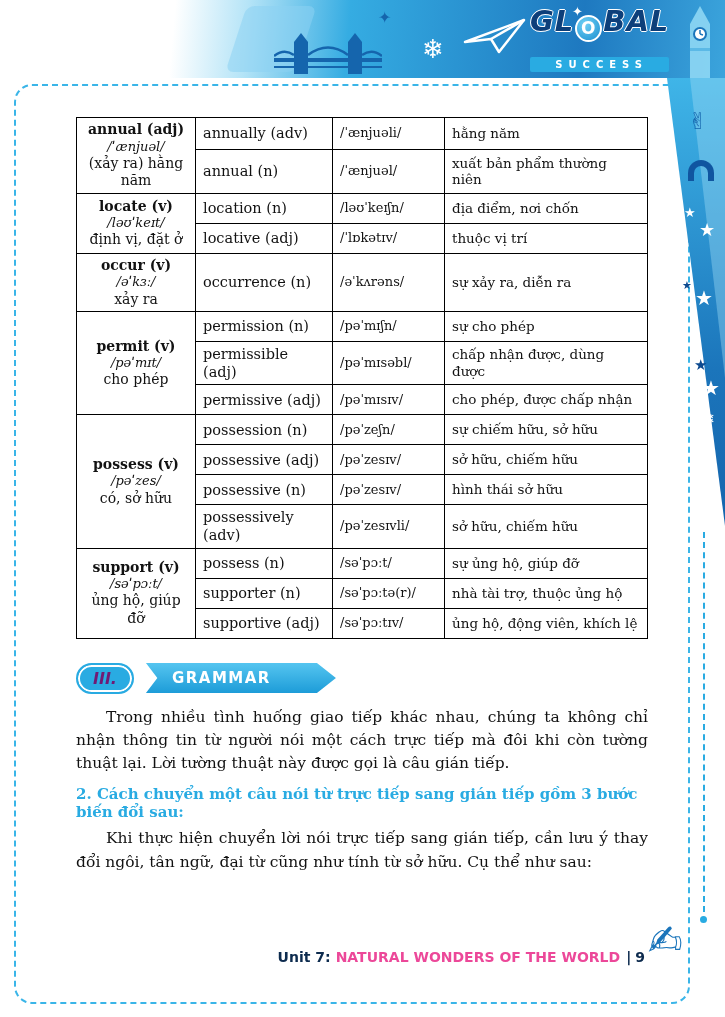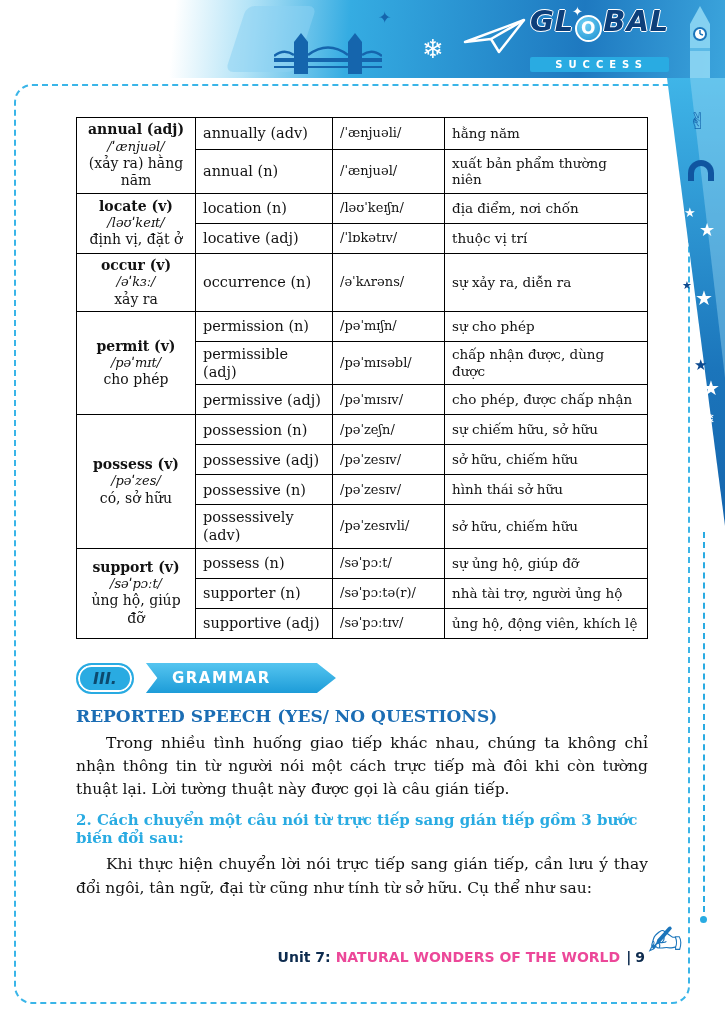--- a/index.html
+++ b/index.html
@@ -53,21 +53,21 @@
   .head-cell .hw { font-weight:bold; }
   .head-cell .ipa { font-style:italic; font-family:"DejaVu Serif",serif; font-size:13px; display:block; }
   .head-cell .mean { display:block; }
   .word-cell { font-size:14.5px; }
   .ipa-cell { font-family:"DejaVu Serif",serif; font-size:13px; }
   .meaning-cell { font-size:13.5px; }
 
   
   .badge-row { display:flex; align-items:center; margin:24px 0 12px 0; font-family:"DejaVu Sans","Liberation Sans",sans-serif; }
   .pill {
-    background:#29abe2; color:#0c4a6e; font-weight:bold; font-size:16px; font-style:italic;
+    background:#29abe2; color:#701a75; font-weight:bold; font-size:16px; font-style:italic;
     padding:4px 15px; border-radius:17px; border:2px solid #29abe2;
     box-shadow:inset 0 0 0 2px #ffffff;
     text-align:center;
   }
   .arrow-banner {
     margin-left:12px; width:190px; padding:6px 28px 6px 26px;
     background:linear-gradient(180deg,#55c5f0,#1d9cd8);
     color:#fff; font-weight:bold; font-size:15px; letter-spacing:1.5px;
     clip-path:polygon(0 0,90% 0,100% 50%,90% 100%,0 100%,6% 50%);
   }
@@ -254,36 +254,35 @@
               <span class="ipa">/səˈpɔːt/</span>
               <span class="mean">ủng hộ, giúp đỡ</span>
             </td>
             <td class="word-cell">possess (n)</td>
             <td class="ipa-cell">/səˈpɔːt/</td>
             <td class="meaning-cell">sự ủng hộ, giúp đỡ</td>
           </tr>
           <tr>
             <td class="word-cell">supporter (n)</td>
             <td class="ipa-cell">/səˈpɔːtə(r)/</td>
-            <td class="meaning-cell">nhà tài trợ, người ủng hộ</td>
+            <td class="meaning-cell">nhà tài trợ, thuộc ủng hộ</td>
           </tr>
           <tr>
             <td class="word-cell">supportive (adj)</td>
             <td class="ipa-cell">/səˈpɔːtɪv/</td>
             <td class="meaning-cell">ủng hộ, động viên, khích lệ</td>
           </tr>
         </tbody>
     </table>
 
     <div class="badge-row">
       <div class="pill">III.</div>
       <div class="arrow-banner">GRAMMAR</div>
     </div>
 
-    <div class="rs-heading">REPORTED SPEECH (YES/ NO QUESTIONS)</div>
 
 
     <p class="body-para">Trong nhiều tình huống giao tiếp khác nhau, chúng ta không chỉ nhận thông tin từ người nói một cách trực tiếp mà đôi khi còn tường thuật lại. Lời tường thuật này được gọi là câu gián tiếp.</p>
 
     <div class="point">2. Cách chuyển một câu nói từ trực tiếp sang gián tiếp gồm 3 bước biến đổi sau:</div>
 
 
     <p class="body-para">Khi thực hiện chuyển lời nói trực tiếp sang gián tiếp, cần lưu ý thay đổi ngôi, tân ngữ, đại từ cũng như tính từ sở hữu. Cụ thể như sau:</p>
   </div>
 

